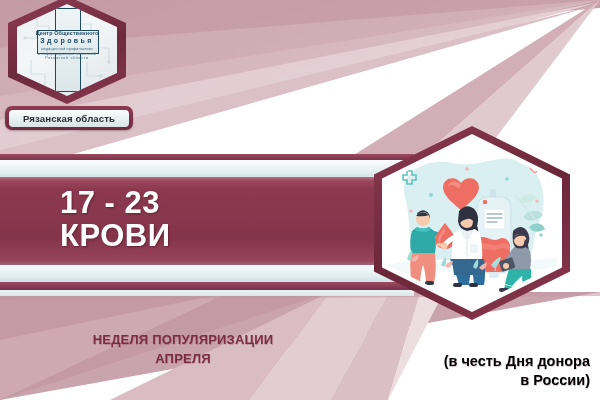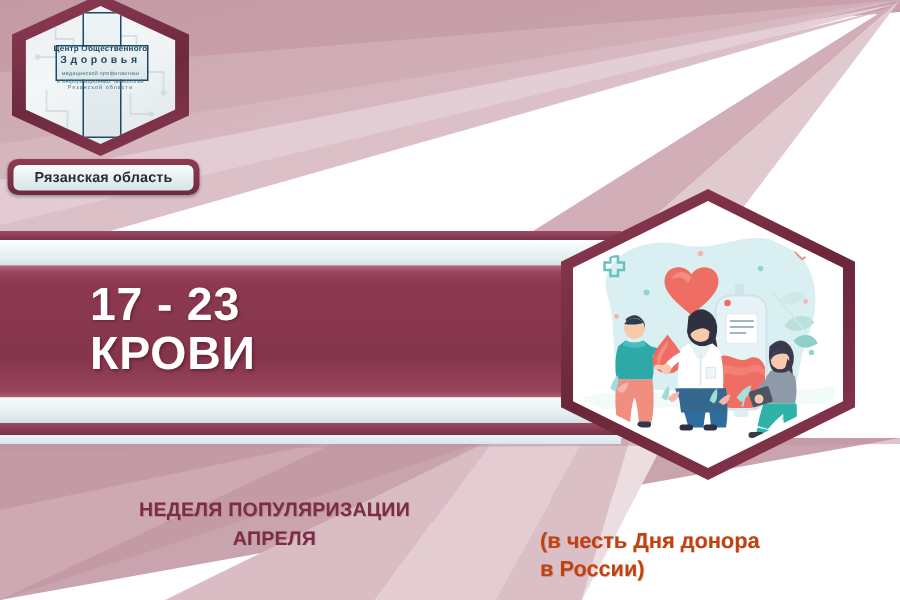--- a/index.html
+++ b/index.html
@@ -120,21 +120,21 @@
 
   
   .headline {
     position:absolute; left:38px; top:330px; width:290px;
     text-align:center; color:#7a2d44; font-weight:bold;
     font-size:13px; line-height:19px; letter-spacing:.2px;
     text-shadow:.6px .6px 0 rgba(120,50,70,.25);
   }
   .subline {
     position:absolute; left:360px; top:352px; width:230px;
-    text-align:left; color:#c2410c; font-weight:bold;
+    text-align:right; color:#000000; font-weight:bold;
     font-size:14.5px; line-height:19px;
     text-shadow:.6px .6px 0 rgba(120,50,70,.25);
   }
 </style>
 </head>
 <body>
 
 <div id="poster">
 
   <svg class="bg-layer" viewBox="0 0 600 400" preserveAspectRatio="none">

